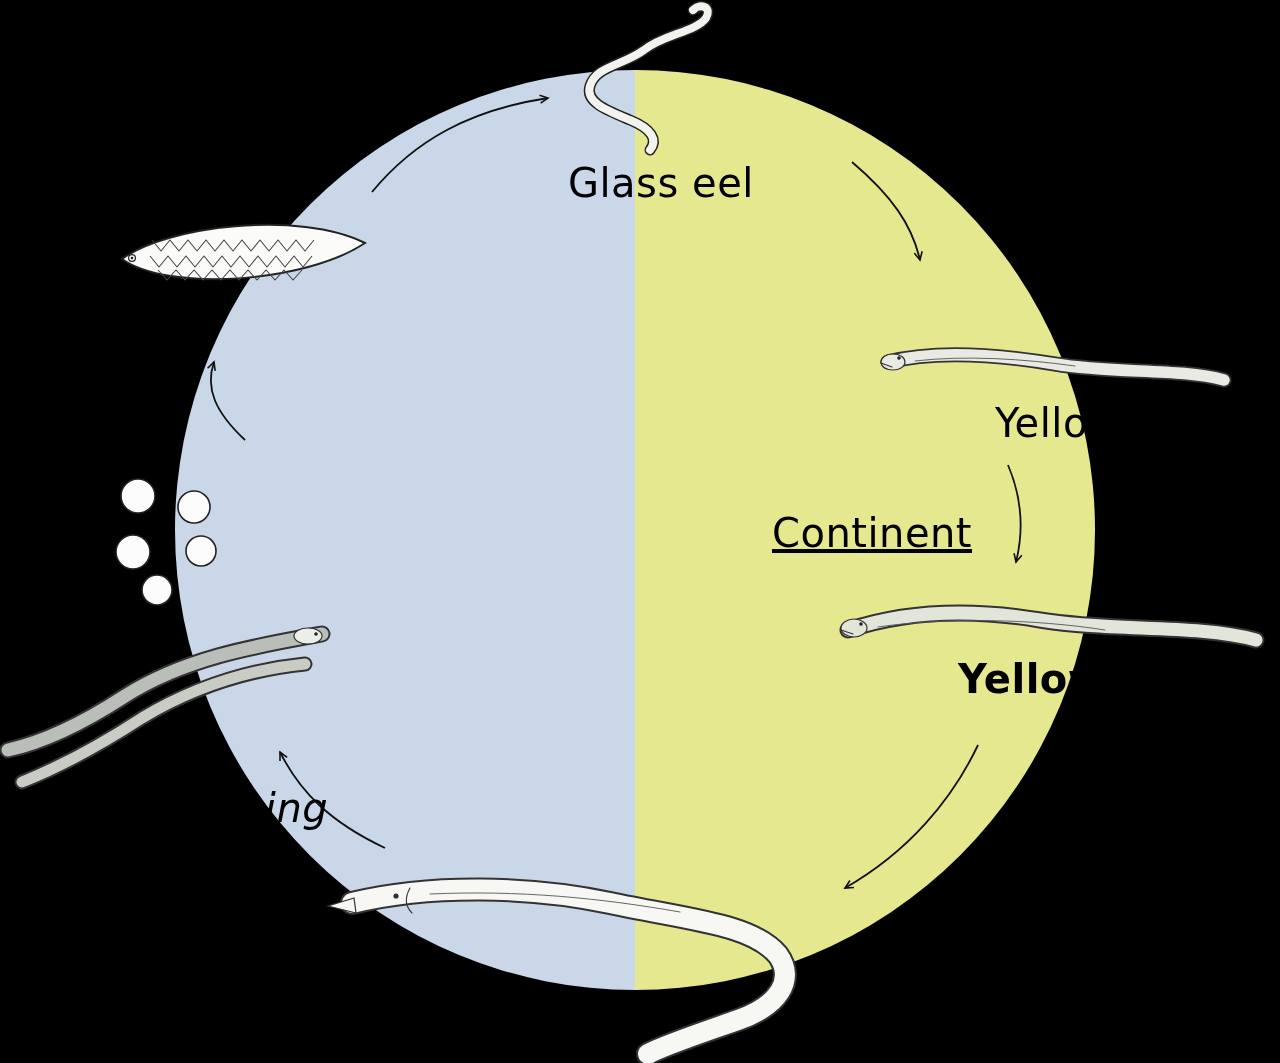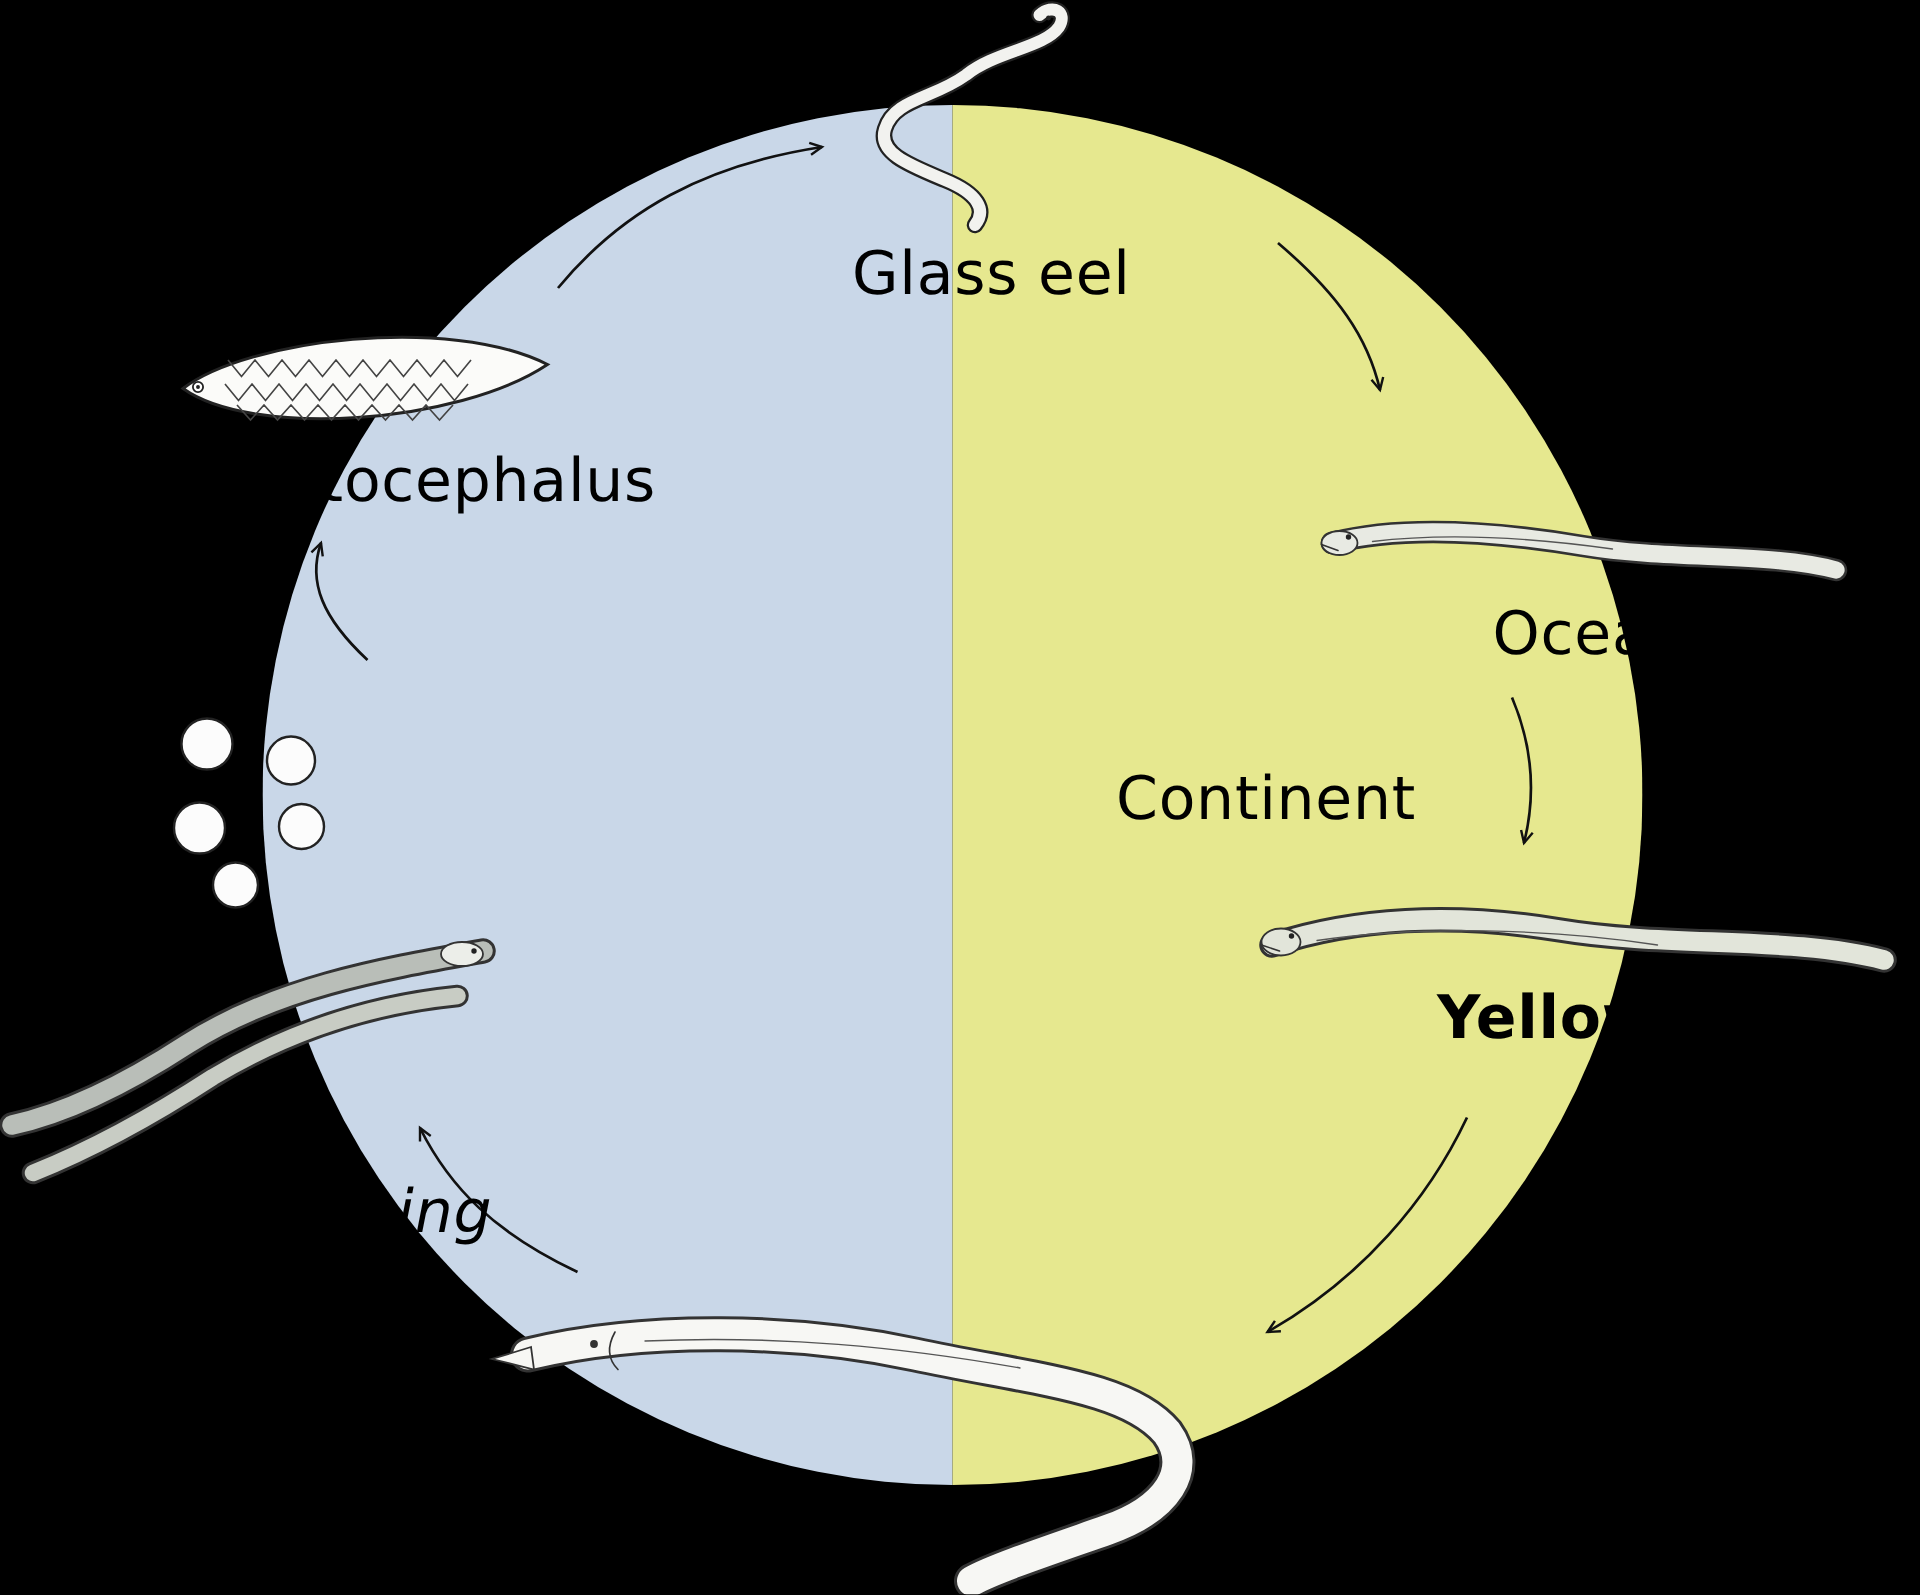--- a/index.html
+++ b/index.html
@@ -119,24 +119,23 @@
       <path d="M 848 630 C 902 612, 968 608, 1040 620 C 1112 632, 1196 624, 1256 640" stroke="#e2e5da" stroke-width="13"></path>
       <ellipse cx="854" cy="628" rx="13" ry="9" fill="#e2e5da" stroke="#333" stroke-width="1.2"></ellipse>
       <circle cx="861" cy="624" r="1.8" fill="#222" stroke="none"></circle>
       <path d="M 841 630 l 12 4" stroke="#333" stroke-width="1.1"></path>
       <path d="M 878 627 C 945 617, 1035 619, 1105 630" stroke="#555" stroke-width="0.9"></path>
     </g>
   </svg>
 
   <div class="label" style="left:568px; top:161px;">Glass eel</div>
 
-  <div class="label" style="left:140px; top:299px;">Leptocephalus</div>
 
 
-  <div class="label" style="left:744px; top:511px;">Continent</div>
+  <div class="label" style="left:772px; top:511px;text-decoration:underline;">Continent</div>
 
-  <div class="label" style="left:995px; top:401px;">Ocean</div>
+  <div class="label" style="left:995px; top:401px;">Yellow</div>
 
   <div class="label" style="left:958px; top:657px;font-weight:bold;">Yellow eel</div>
 
   <div class="label" style="left:129px; top:786px;font-style:italic;">Spawning</div>
 
 </div>
 
 </body></html>

